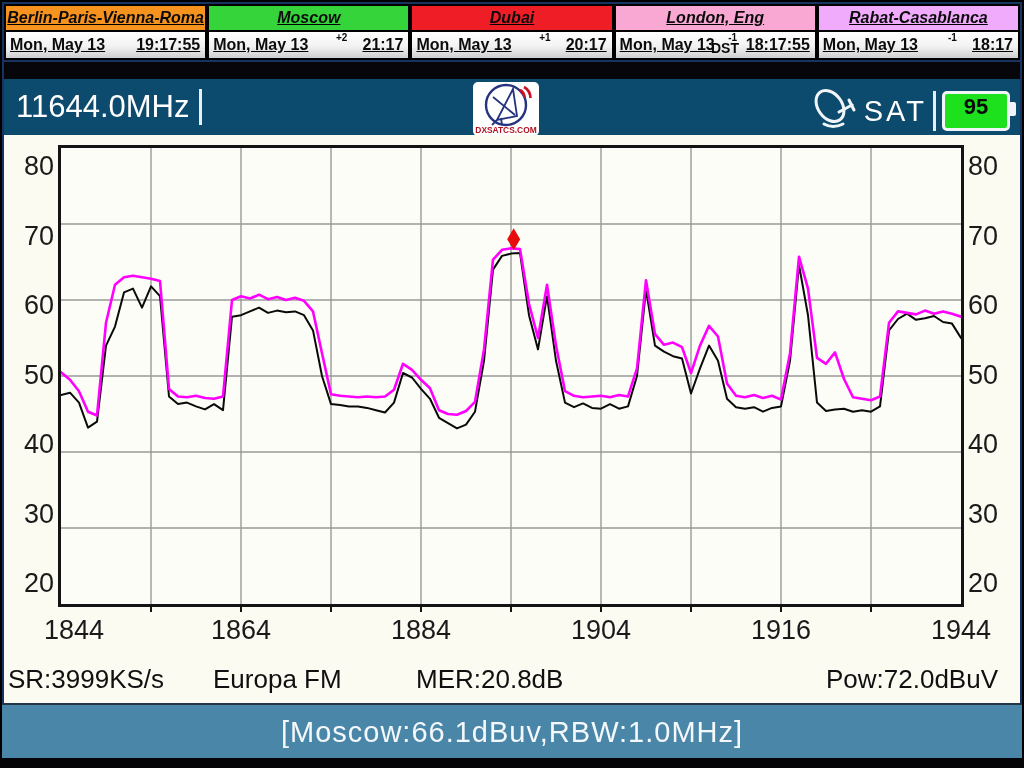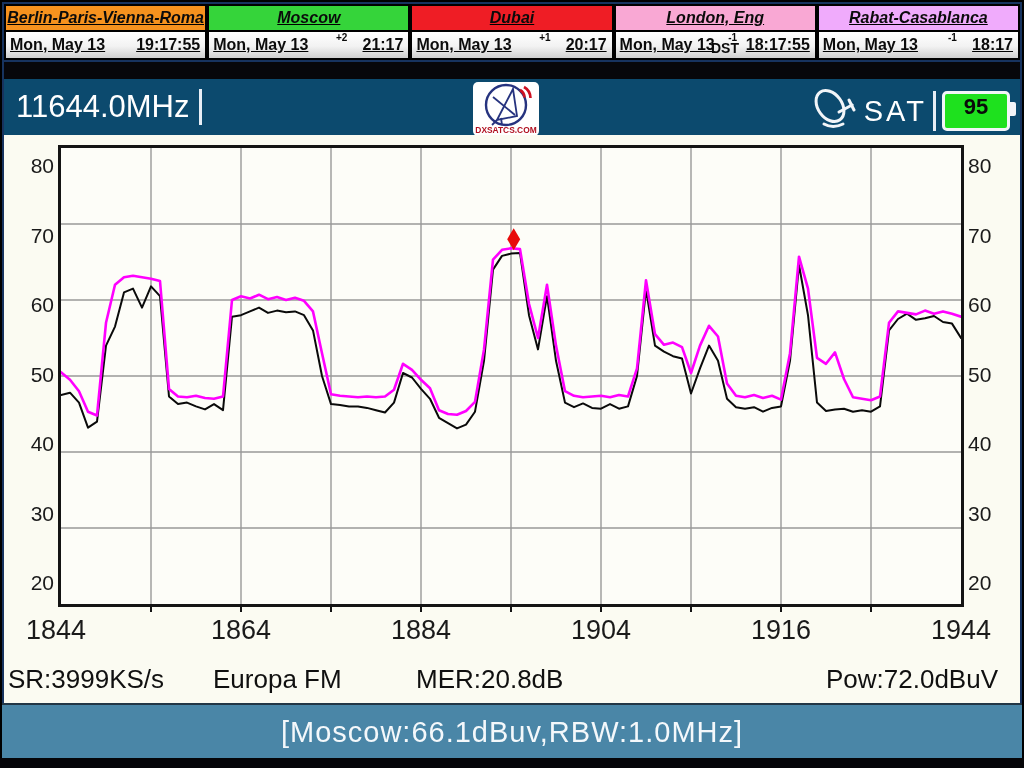--- a/index.html
+++ b/index.html
@@ -34,21 +34,21 @@
   .satlabel{font-size:29px;letter-spacing:3px;color:#fff;}
   .vdiv{width:3px;height:40px;background:#e8eef6;margin:0 4px;}
   .battery{position:relative;width:62px;height:34px;border:3px solid #f2f5f8;border-radius:5px;
     background:#1ee11e;display:flex;align-items:flex-start;justify-content:center;
     font-size:22px;font-weight:bold;color:#0a0a0a;}
   .battery .nub{position:absolute;right:-9px;top:8px;width:6px;height:14px;background:#f2f5f8;border-radius:0 2px 2px 0;}
 
   
   .stage{position:absolute;top:135px;left:4px;right:4px;height:623px;background:#fbfbf2;}
   .plot{position:absolute;left:58px;top:145px;width:906px;height:462px;border:3px solid #141414;box-sizing:border-box;background:#fdfdf8;}
-  .ylab{position:absolute;width:42px;height:30px;font-size:21px;color:#1a1a1a;line-height:30px;}
+  .ylab{position:absolute;width:42px;height:30px;font-size:27px;color:#1a1a1a;line-height:30px;}
   .ylab.left{text-align:right;}
   .ylab.right{text-align:left;}
   .xlab{position:absolute;width:96px;height:28px;font-size:27px;color:#1a1a1a;text-align:center;top:615px;}
   .xtick{position:absolute;top:607px;width:2px;height:5px;background:#141414;}
 
   .inforow{position:absolute;top:664px;left:0;right:0;height:30px;font-size:26px;color:#101010;}
   .inforow span{position:absolute;white-space:nowrap;}
 
   .markerbar{position:absolute;top:703px;left:2px;right:2px;height:55px;background:#4a86a7;
     border-top:2px solid #223646;display:flex;align-items:center;justify-content:center;}
@@ -185,21 +185,21 @@
       <div class="ylab left" style="left:12px; top:429px;">40</div>
       <div class="ylab right" style="left:968px; top:429px;">40</div>
       <div class="ylab left" style="left:12px; top:360px;">50</div>
       <div class="ylab right" style="left:968px; top:360px;">50</div>
       <div class="ylab left" style="left:12px; top:290px;">60</div>
       <div class="ylab right" style="left:968px; top:290px;">60</div>
       <div class="ylab left" style="left:12px; top:221px;">70</div>
       <div class="ylab right" style="left:968px; top:221px;">70</div>
       <div class="ylab left" style="left:12px; top:151px;">80</div>
       <div class="ylab right" style="left:968px; top:151px;">80</div>
-      <div class="xlab" style="left:8px;">1844</div>
+      <div class="xlab" style="left:26px;">1844</div>
       <div class="xlab" style="left:193px;">1864</div>
       <div class="xlab" style="left:373px;">1884</div>
       <div class="xlab" style="left:553px;">1904</div>
       <div class="xlab" style="left:733px;">1916</div>
       <div class="xlab" style="left:913px;">1944</div>
       <div class="xtick" style="left:150px;"></div>
       <div class="xtick" style="left:240px;"></div>
       <div class="xtick" style="left:330px;"></div>
       <div class="xtick" style="left:420px;"></div>
       <div class="xtick" style="left:510px;"></div>

